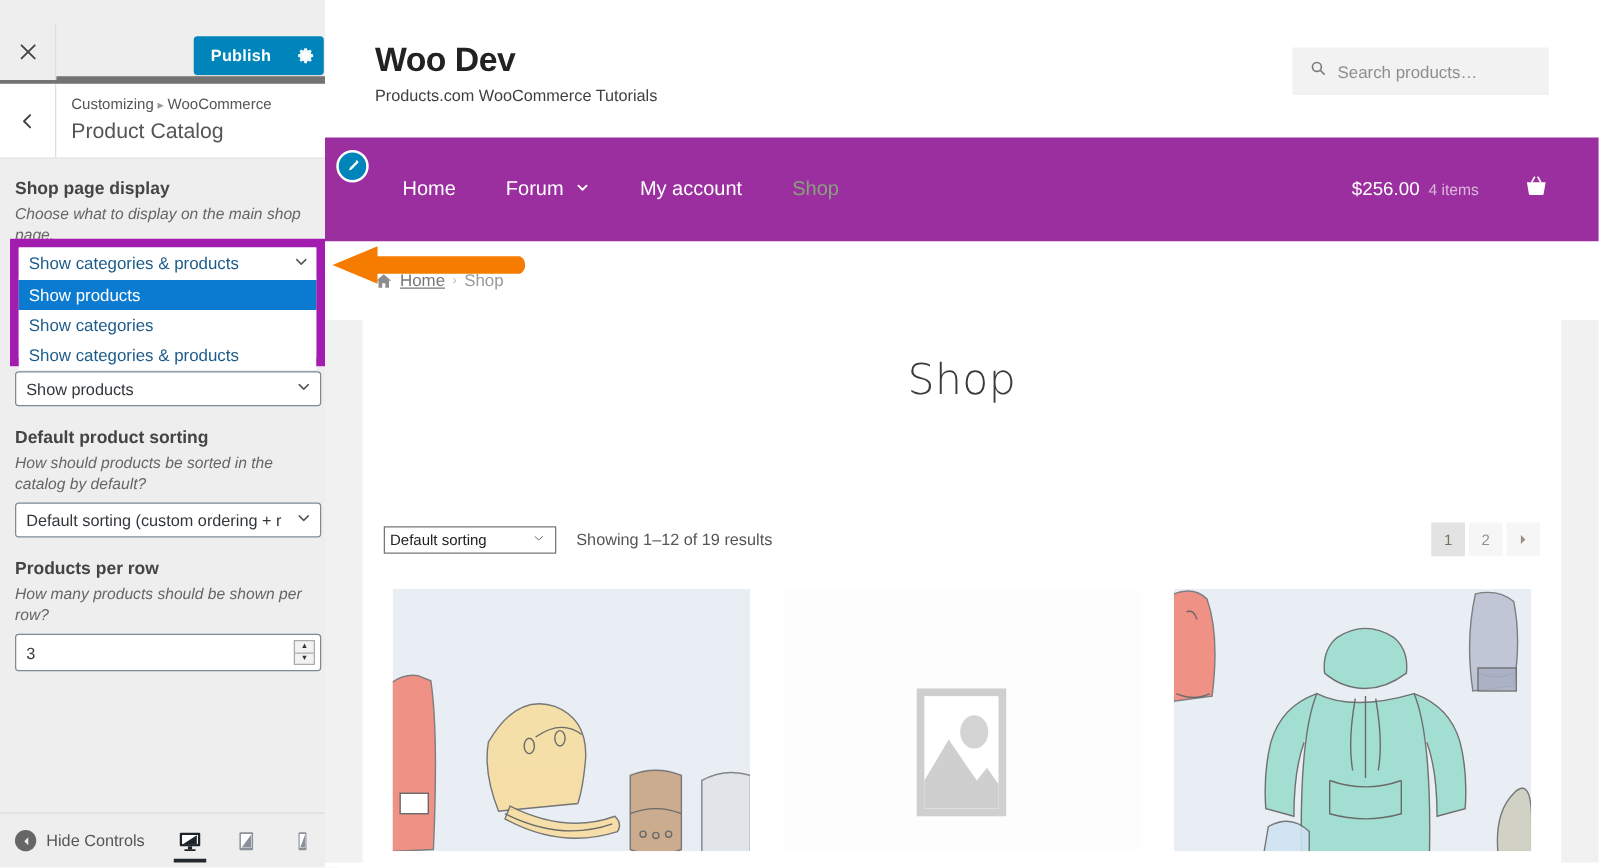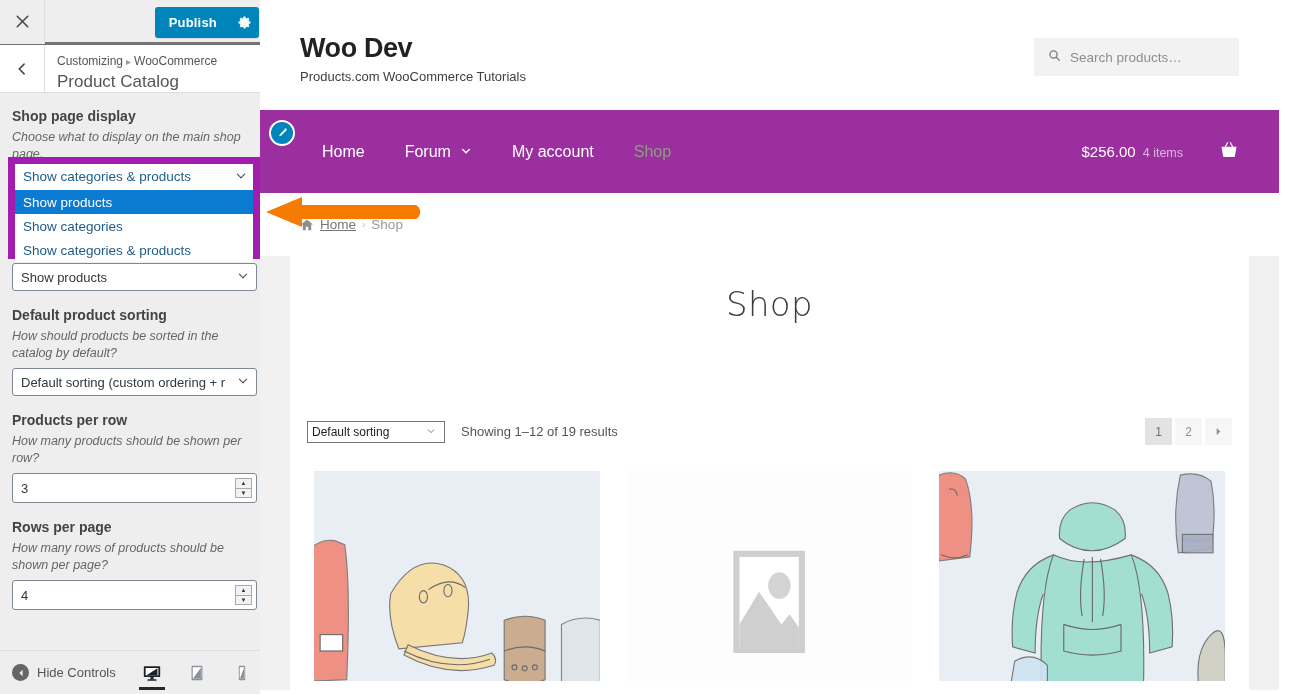--- a/index.html
+++ b/index.html
@@ -14,23 +14,24 @@
   
   #customizer {
     position: absolute; left: 0; top: 0;
     width: 270px; height: 694px;
     background: #eee;
     border-right: 1px solid #ddd;
     display: flex; flex-direction: column;
   }
   .cz-topbar {
     height: 45px; background: #eee;
-    border-bottom: 3px solid #737373;
+    border-bottom: 6px solid #737373;
     display: flex; align-items: center;
     position: relative;
+    margin-top: 22px;
   }
   .cz-close {
     width: 45px; height: 45px;
     display: flex; align-items: center; justify-content: center;
     font-size: 18px; color: #444; cursor: pointer;
     border-right: 1px solid #ddd;
     background: #eee;
   }
   .cz-publish-wrap {
     position: absolute; right: 10px; top: 7px;
@@ -44,21 +45,21 @@
     padding: 0 12px 0 14px; display: flex; align-items: center;
     cursor: pointer; letter-spacing: .2px;
   }
   .cz-gear {
     width: 30px; display: flex; align-items: center; justify-content: center;
     color: #fff; cursor: pointer;
   }
   .cz-gear svg { width: 15px; height: 15px; fill: #fff; }
 
   .cz-header {
-    height: 48px; background: #fff;
+    height: 60px; background: #fff;
     border-bottom: 1px solid #ddd;
     display: flex; align-items: stretch;
   }
   .cz-back {
     width: 45px; display: flex; align-items: center; justify-content: center;
     border-right: 1px solid #ddd; cursor: pointer;
     color: #444; font-size: 17px; font-weight: 700;
   }
   .cz-titles { padding: 9px 12px 0 12px; }
   .cz-breadcrumb { font-size: 12px; color: #555; line-height: 15px; }
@@ -382,31 +383,20 @@
         <div class="ctrl-desc">How many products should be shown per row?</div>
         <div class="ctrl-number">
           <span>3</span>
           <span class="spinner">
             <span class="sp up">▲</span>
             <span class="sp down">▼</span>
           </span>
         </div>
       </div>
 
-      <div class="ctrl">
-        <div class="ctrl-label">Rows per page</div>
-        <div class="ctrl-desc">How many rows of products should be shown per page?</div>
-        <div class="ctrl-number">
-          <span>4</span>
-          <span class="spinner">
-            <span class="sp up">▲</span>
-            <span class="sp down">▼</span>
-          </span>
-        </div>
-      </div>
 
     </div>
 
     <div class="cz-footer">
       <div class="hide-controls">
         <span class="hc-circle">
           <svg viewBox="0 0 10 10" aria-hidden="true">
               <path d="M7 1 L3 5 L7 9 Z"></path>
             </svg>
         </span>

